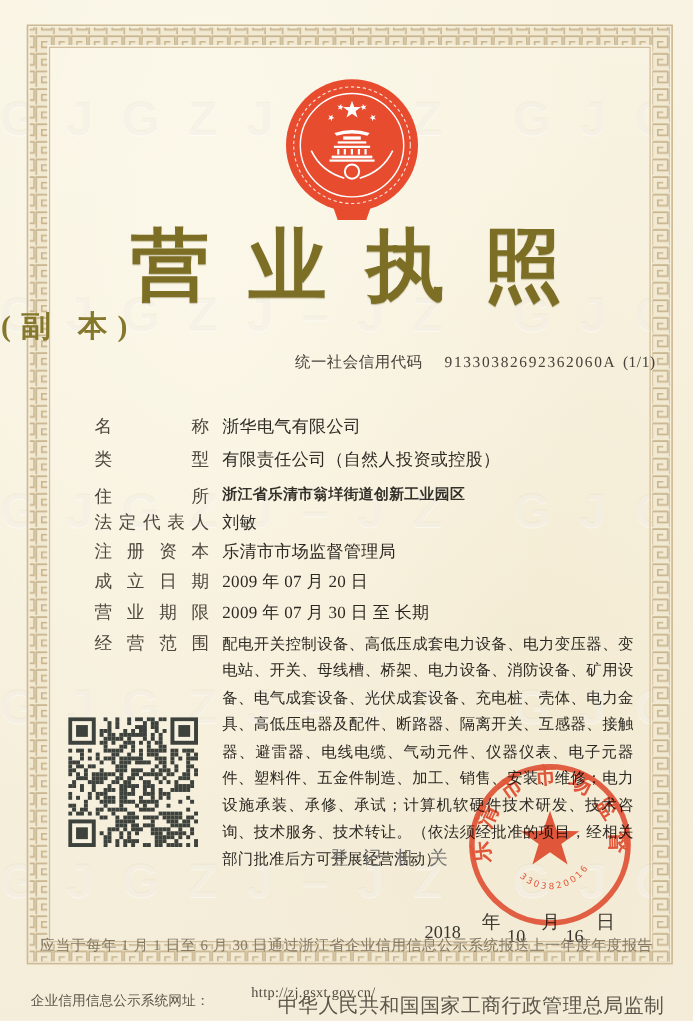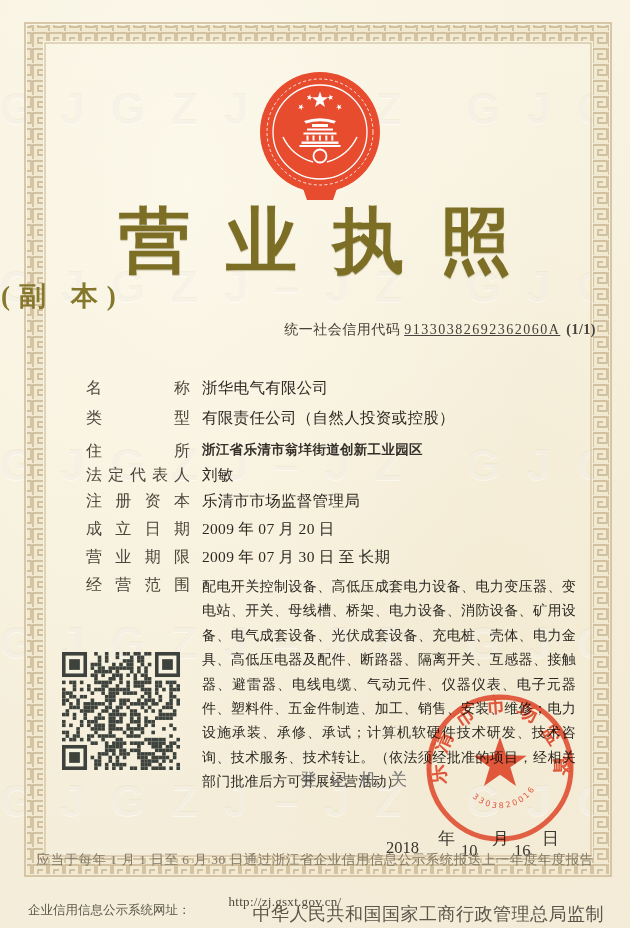--- a/index.html
+++ b/index.html
@@ -31,22 +31,22 @@
   }
   .doc-subtitle{
     position:absolute;left:0;top:278px;width:630px;text-align:left;
     font-size:27px;font-weight:700;letter-spacing:9px;padding-left:1px;
     box-sizing:border-box;color:#85772c;
   }
   .credit-line{
     position:absolute;top:321px;right:34px;
     font-size:14px;color:#46413a;letter-spacing:.5px;
   }
-  .credit-line .num{letter-spacing:1.5px;margin-left:4px;text-decoration:underline;}
-  .credit-line .copies{margin-left:6px;font-weight:bold;}
+  .credit-line .num{letter-spacing:1.5px;margin-left:20px;}
+  .credit-line .copies{margin-left:6px;}
   .row{position:absolute;left:86px;white-space:nowrap;}
   .row .lab{
     display:inline-block;width:104px;font-size:16px;color:#4c463c;
     text-align:justify;text-align-last:justify;vertical-align:top;
   }
   .row .val{
     display:inline-block;margin-left:12px;font-size:15.5px;color:#2c2923;
     vertical-align:top;letter-spacing:.3px;text-align:center;
   }
   .row .val.small{font-size:13.5px;font-weight:700;color:#33302a;}

